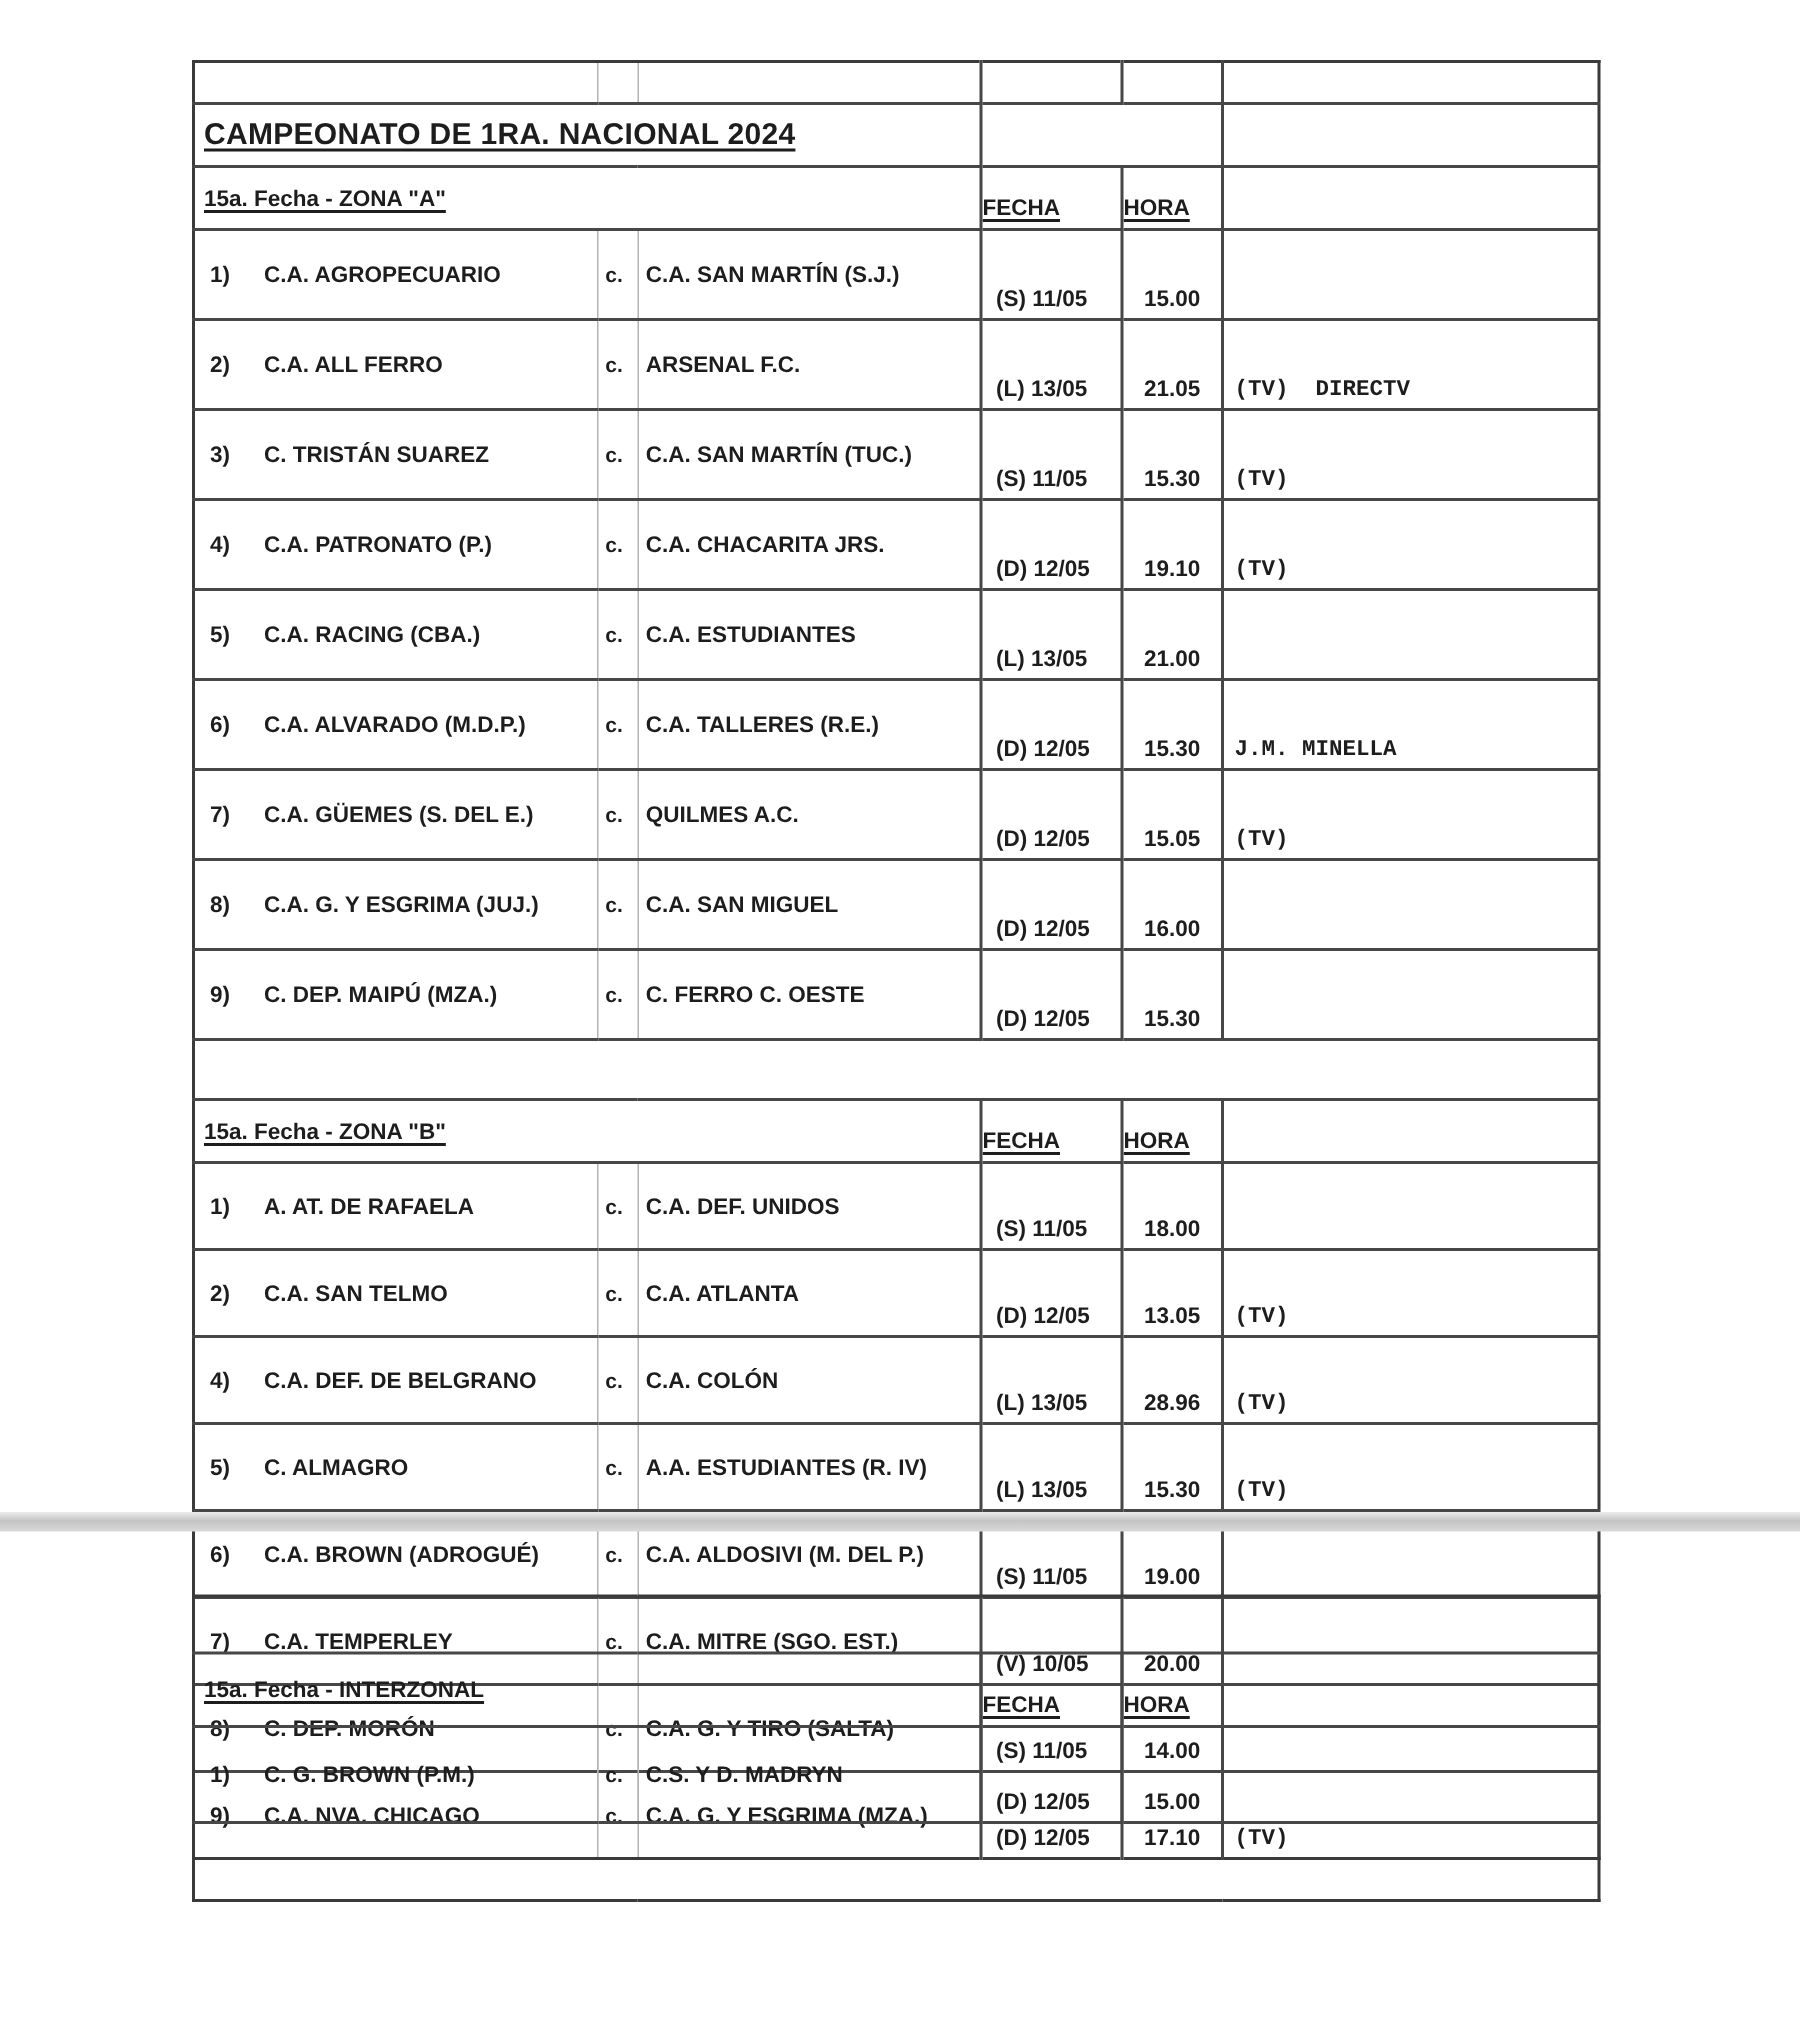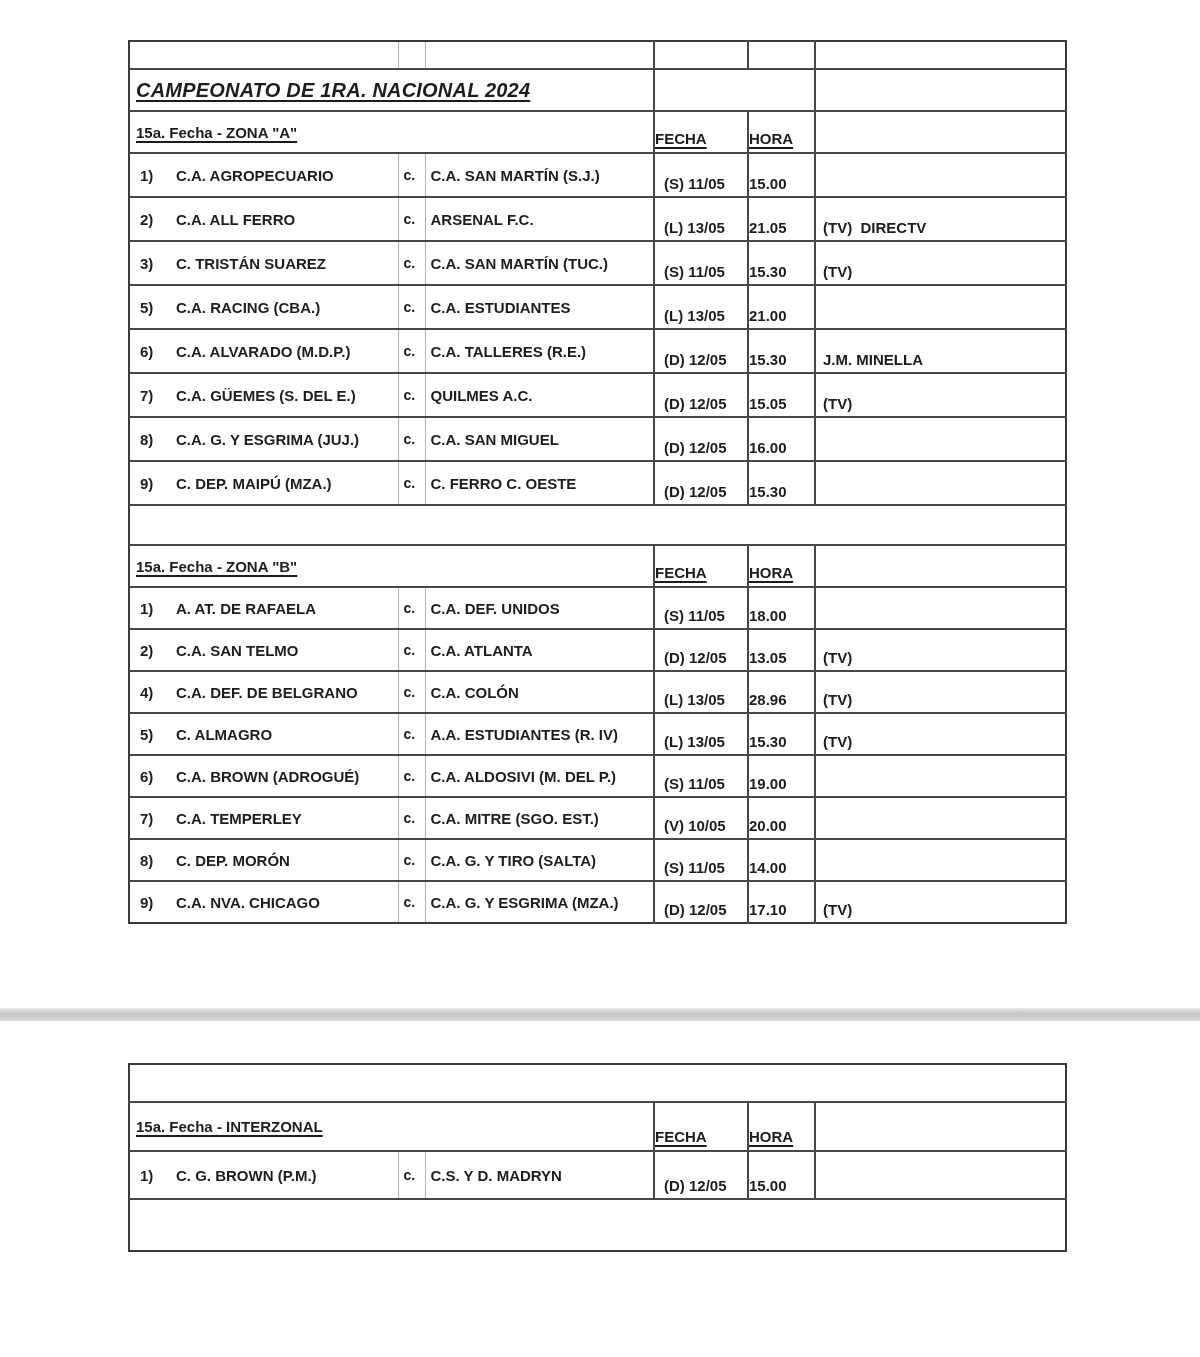--- a/index.html
+++ b/index.html
@@ -57,34 +57,33 @@
     text-decoration-line: underline;
     text-decoration-thickness: 2px;
     text-underline-offset: 3px;
   }
 
   .cell-title {
     font-size: 20px;
     letter-spacing: 0.2px;
     padding-left: 6px;
     vertical-align: middle;
-    font-style: italic;
   }
   .cell-zhead {
     padding-left: 6px;
     vertical-align: middle;
     font-size: 15px;
   }
   .cell-home { vertical-align: middle; padding-left: 10px; }
   .num { display: inline-block; width: 36px; }
   .cell-vs   { vertical-align: middle; padding-left: 5px; font-size: 14px; }
   .cell-away { vertical-align: middle; padding-left: 5px; }
   .cell-fecha { vertical-align: bottom; padding: 0 0 4px 9px; margin-left: 12px; }
-  .cell-hora  { vertical-align: bottom; padding: 0 0 4px 0; text-align: left; }
-  .cell-note  { vertical-align: bottom; padding: 0 0 4px 7px; white-space: pre; }
+  .cell-hora  { vertical-align: bottom; padding: 0 0 4px 0; text-align: center; }
+  .cell-note  { vertical-align: bottom; padding: 16px 0 4px 7px; white-space: pre; font-family: Liberation Mono, monospace; }
   .cell-colhead { vertical-align: bottom; text-align: left; padding-bottom: 5px; }
 
   .page-separator {
     position: absolute;
     left: 0;
     top: 1008px;
     width: 1200px;
     height: 13px;
     background: linear-gradient(to bottom, #ececec, #c4c4c4 45%, #d9d9d9);
   }
@@ -143,20 +142,28 @@
   </tr>
   <tr class="r-match">
     <td class="cell-home"><span class="num">3)</span><span>C. TRISTÁN SUAREZ</span></td>
     <td class="vl cell-vs">c.</td>
     <td class="vl cell-away">C.A. SAN MARTÍN (TUC.)</td>
     <td class="vd cell-fecha">(S) 11/05</td>
     <td class="vd cell-hora">15.30</td>
     <td class="vd cell-note">(TV)</td>
   </tr>
   <tr class="r-match">
+    <td class="cell-home"><span class="num">4)</span><span>C.A. PATRONATO (P.)</span></td>
+    <td class="vl cell-vs">c.</td>
+    <td class="vl cell-away">C.A. CHACARITA JRS.</td>
+    <td class="vd cell-fecha">(D) 12/05</td>
+    <td class="vd cell-hora">19.10</td>
+    <td class="vd cell-note">(TV)</td>
+  </tr>
+  <tr class="r-match">
     <td class="cell-home"><span class="num">5)</span><span>C.A. RACING (CBA.)</span></td>
     <td class="vl cell-vs">c.</td>
     <td class="vl cell-away">C.A. ESTUDIANTES</td>
     <td class="vd cell-fecha">(L) 13/05</td>
     <td class="vd cell-hora">21.00</td>
     <td class="vd cell-note"></td>
   </tr>
   <tr class="r-match">
     <td class="cell-home"><span class="num">6)</span><span>C.A. ALVARADO (M.D.P.)</span></td>
     <td class="vl cell-vs">c.</td>

